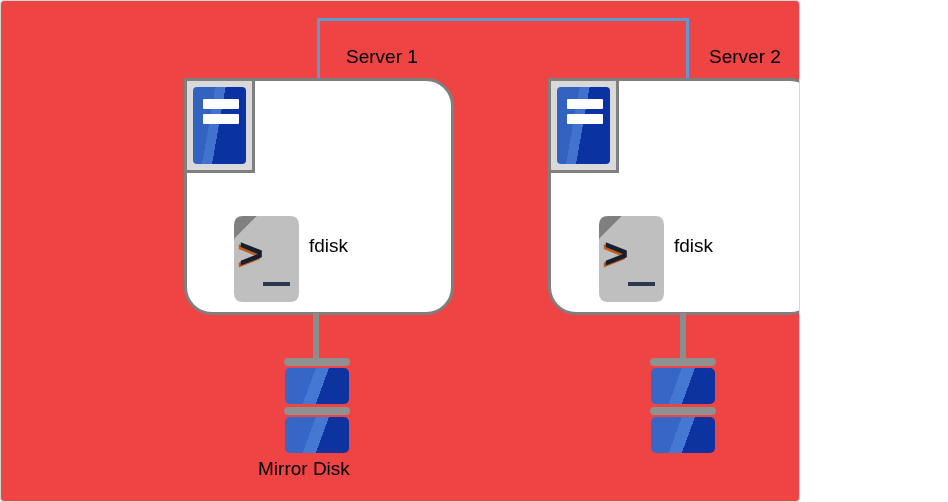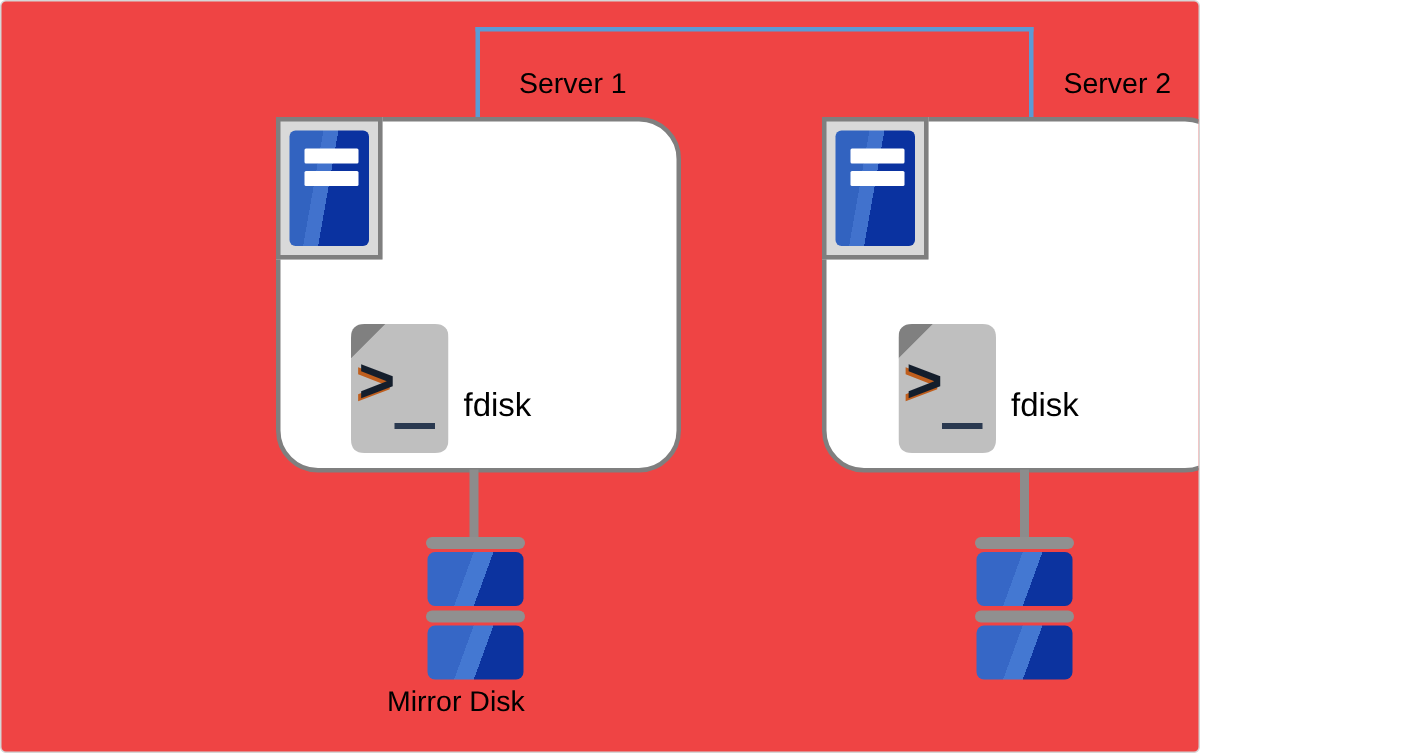--- a/index.html
+++ b/index.html
@@ -50,21 +50,21 @@
   .doc2 { left:598px; }
   .doc svg { position:absolute; left:0; top:0; }
   .prompt {
     position:absolute; left:5px; top:18px; width:40px;
     font-weight:bold; font-size:42px; line-height:40px;
     color:#141e2c; text-shadow:-2px 2px 0 #bf5e1d;
   }
   .underscore { position:absolute; left:29px; top:66px; width:27px; height:4px; background:#2a3950; }
 
   
-  .cmd-label { position:absolute; top:258px; font-size:22px; line-height:22px; }
+  .cmd-label { position:absolute; top:234px; font-size:19px; line-height:22px; }
   .cmd1 { left:308px; }
   .cmd2 { left:673px; }
 
   
   .stem { position:absolute; top:312px; width:6px; height:46px; background:#8c8c8c; }
   .stem1 { left:312px; }
   .stem2 { left:679px; }
 
   
   .disk { position:absolute; top:357px; width:66px; }

